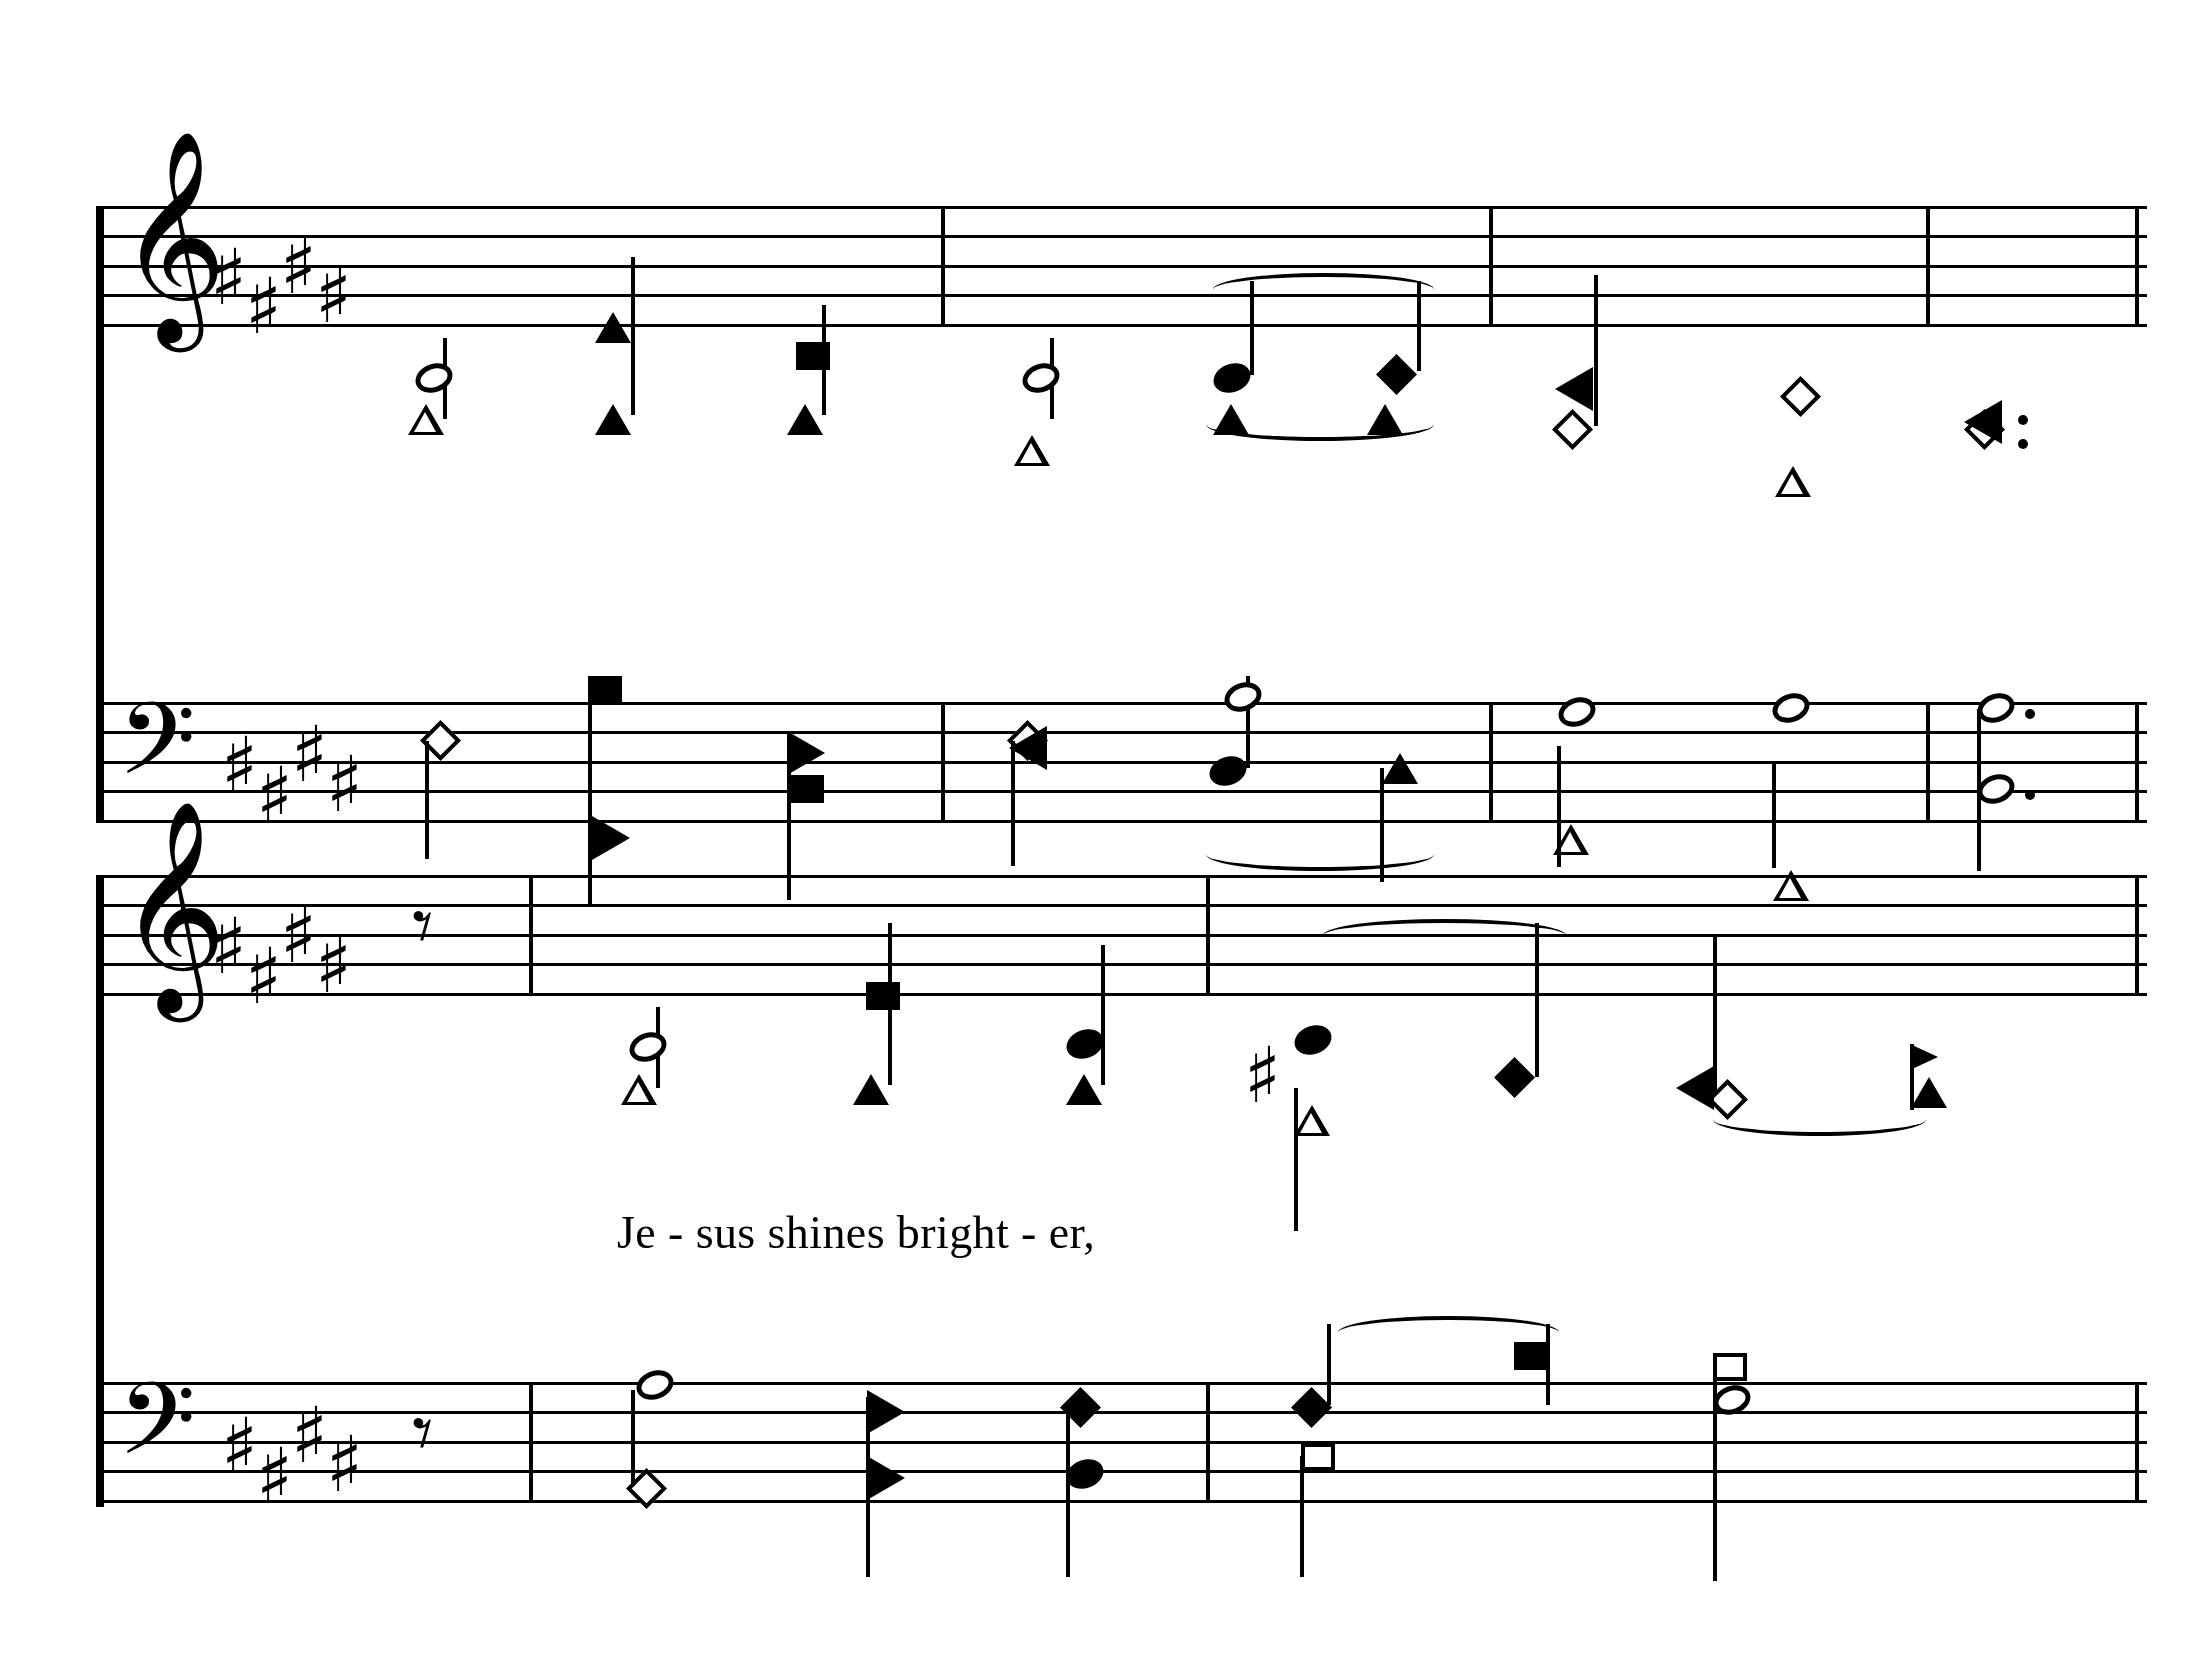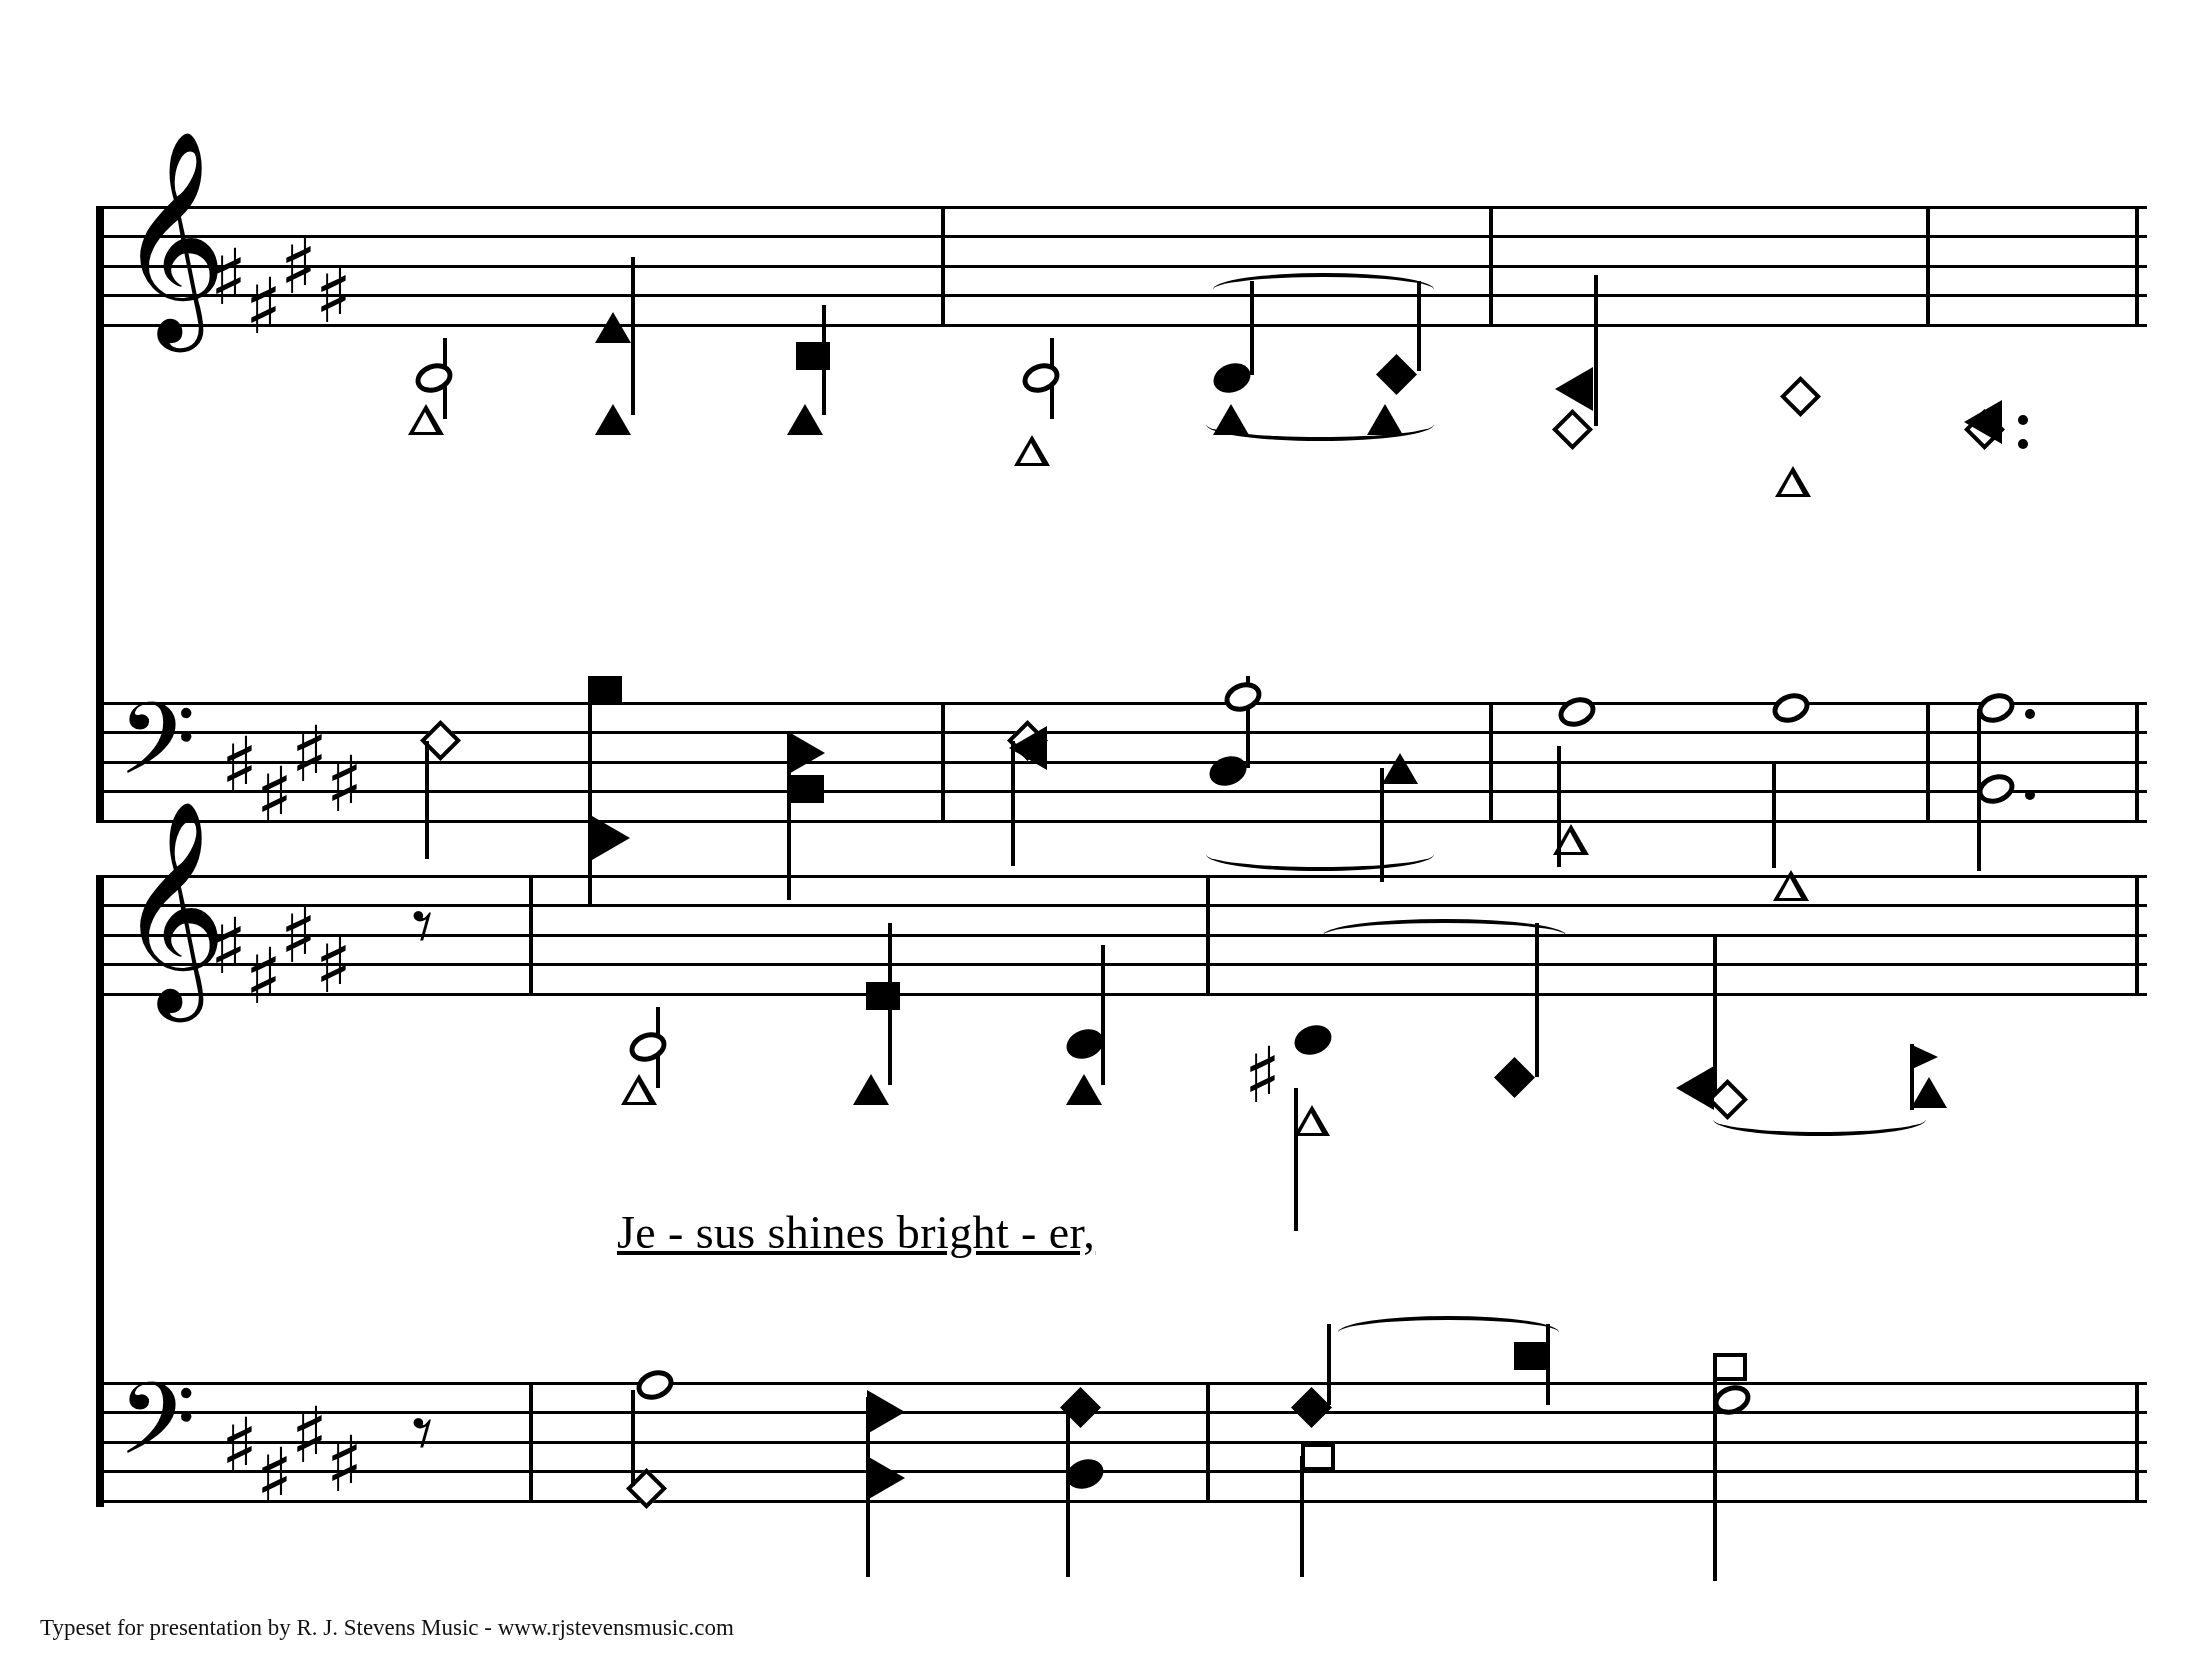--- a/index.html
+++ b/index.html
@@ -365,21 +365,21 @@
     <div class="nh flag-left" style="left:1676px; top:257px;"></div>
 
     <div class="nh tri-up-filled" style="left:1911px; top:268px;"></div>
     <div class="nh-stem" style="left:1910px; top:235px; height:66px;"></div>
     <div class="nh flag-right" style="left:1910px; top:235px; border-top-width:13.2px; border-bottom-width:13.2px; border-left-width:28px;"></div>
 
     <div class="slur-down" style="left:1713px; top:294px; width:213px;"></div>
 
     <div class="end-bar-thin" style="left:2135px; top:66px; height:121px;"></div>
 
-    <div class="lyrics" style="left:617px; top:397px;text-decoration:underline;">Je  -  sus  shines bright      -     er,</div>
+    <div class="lyrics" style="left:617px; top:397px;">Je  -  sus  shines bright      -     er,</div>
 
     <div class="staff bass-staff" style="top:573px;">
       <div class="staff-line" style="top:0px;"></div>
       <div class="staff-line" style="top:29px;"></div>
       <div class="staff-line" style="top:59px;"></div>
       <div class="staff-line" style="top:88px;"></div>
       <div class="staff-line" style="top:118px;"></div>
     </div>
 
     <div class="glyph clef-bass" style="left:118px; top:562px;">𝄢</div>
@@ -417,15 +417,14 @@
     <div class="nh sq-filled" style="left:1514px; top:533px;"></div>
     <div class="nh-stem" style="left:1546px; top:515px; height:81px;"></div>
 
     <div class="nh sq-open" style="left:1713px; top:544px;"></div>
     <div class="nh oval-open" style="left:1713px; top:577px;"></div>
     <div class="nh-stem" style="left:1713px; top:559px; height:213px;"></div>
 
     <div class="end-bar-thin" style="left:2135px; top:573px; height:121px;"></div>
   </div>
 
-  <div class="footer">Typeset for presentation by R. J. Stevens Music  -  www.rjstevensmusic.com</div>
 </div>
 
 
 </body></html>

